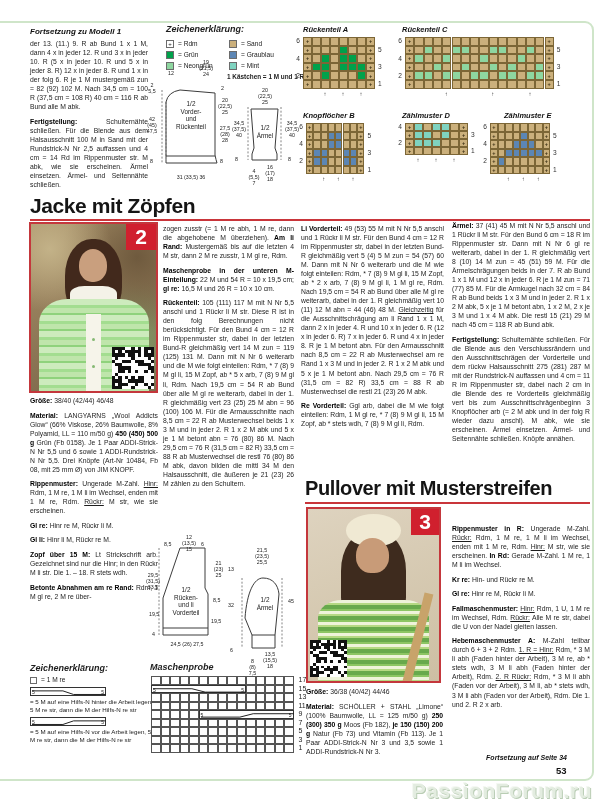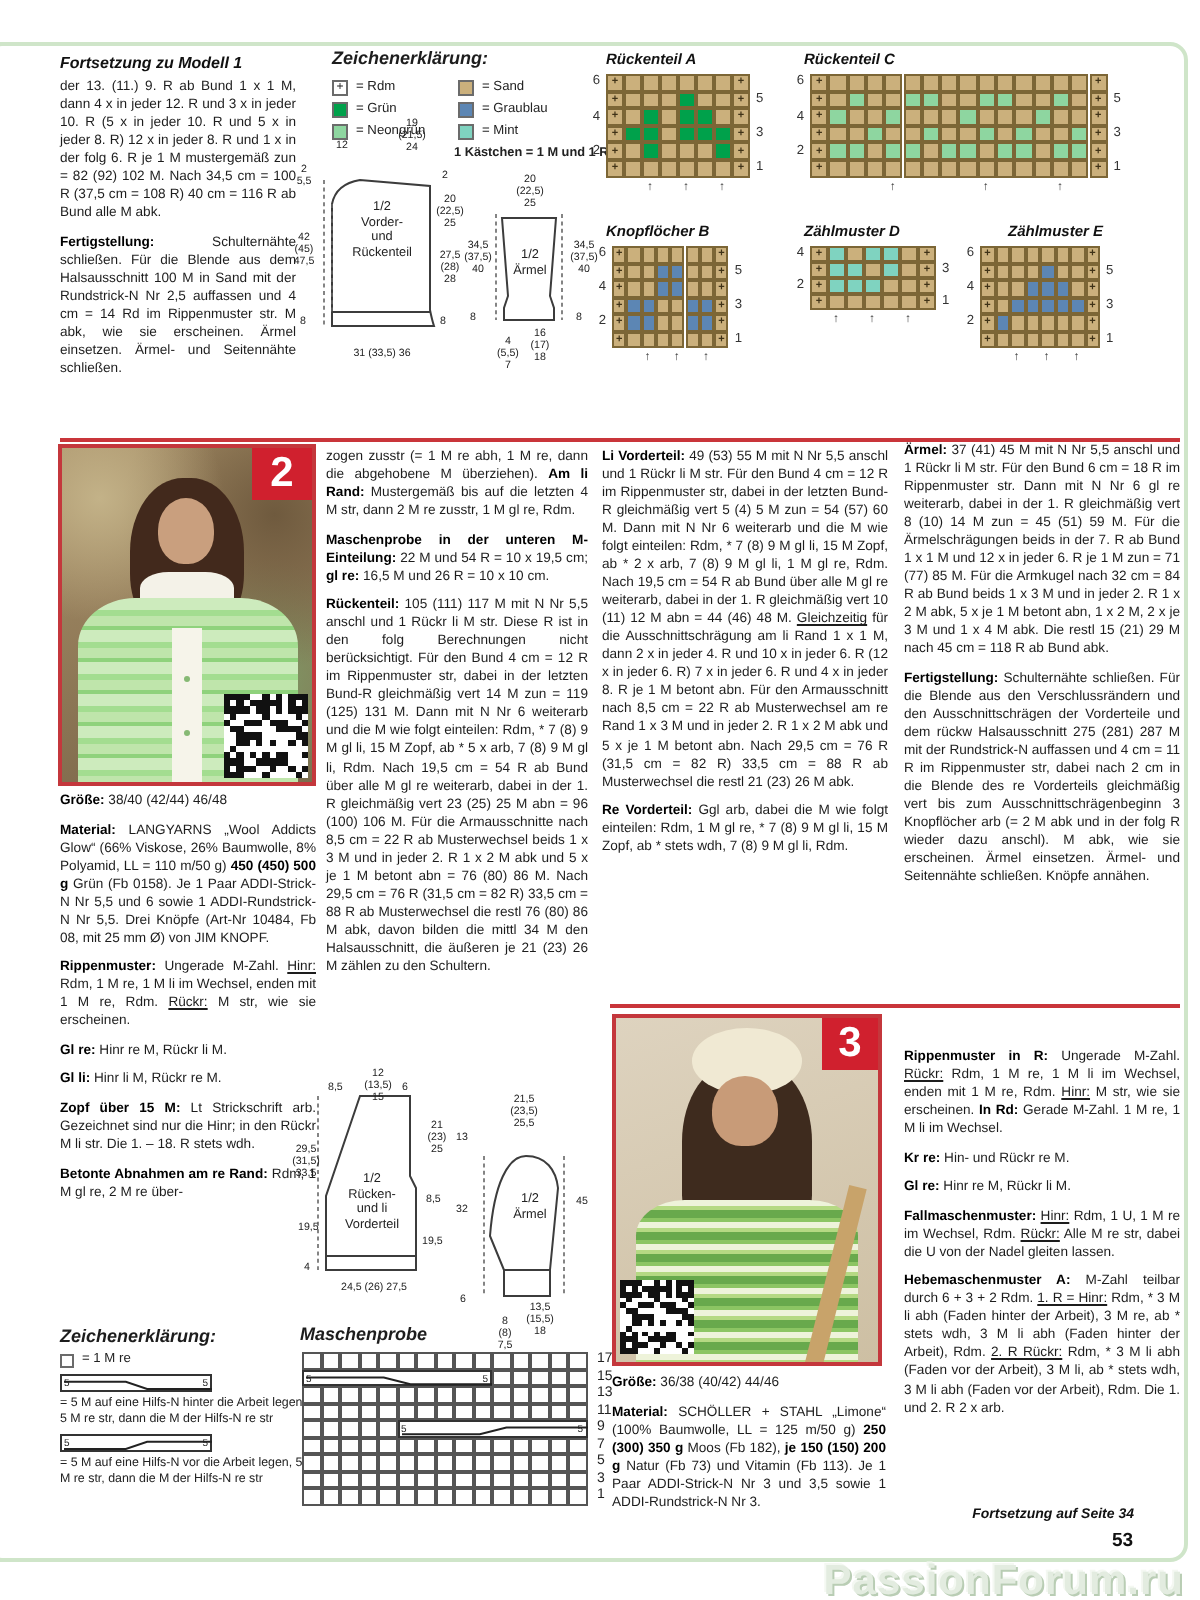--- a/index.html
+++ b/index.html
@@ -508,20 +508,21 @@
         <span class="zlab" style="right: 63px; top: 34.25px;">2</span>
         <span class="zlab" style="left: 63px; top: 8.75px;">5</span>
         <span class="zlab" style="left: 63px; top: 25.75px;">3</span>
         <span class="zlab" style="left: 63px; top: 42.75px;">1</span>
         <span class="zarrow" style="left: 16.75px; top: 53px;">↑</span>
         <span class="zarrow" style="left: 31.75px; top: 53px;">↑</span>
         <span class="zarrow" style="left: 46.75px; top: 53px;">↑</span>
       </div>
     </div>
 
+  <div class="h1" style="left:30px;top:194px;">Jacke mit Zöpfen</div>
   <div class="rule" style="left:30px;top:219px;width:560px;"></div>
 
   <div class="photo" style="left:29px;top:222px;width:129px;height:171px;">
     <div class="p2bg"></div>
     <div class="hair2"></div>
     <div class="face2"></div>
     <div class="shirt2"></div>
     <div class="cardi2"></div>
     <div class="vstrip2"></div>
     <div class="btn2" style="bottom:14%;"></div>
@@ -901,20 +902,21 @@
       </div>
       <div class="cablebox" style="left: 47.5px; top: 34px; width: 95px; height: 8.5px;">
         <svg width="95" height="8.5" style="position: absolute; left: 0px; top: 0px;">
           <path d="M1 6.12 H39.9 L53.2 2.72 H94" fill="none" stroke="#222" stroke-width="1"></path>
         </svg>
         <span class="c5" style="left: 1px;">5</span>
         <span class="c5" style="right: 1px;">5</span>
       </div>
     </div>
 
+  <div class="h1" style="left:305px;top:477px;font-size:20px;">Pullover mit Musterstreifen</div>
   <div class="rule" style="left:305px;top:502px;width:285px;"></div>
 
   <div class="photo" style="left:306px;top:507px;width:135px;height:176px;">
     <div class="p3bg"></div>
     <div class="hair3"></div>
     <div class="beret3"></div>
     <div class="face3"></div>
     <div class="sweater3"></div>
     <div class="strap3"></div>
     <div class="badge" style="width:28px;">3</div>

